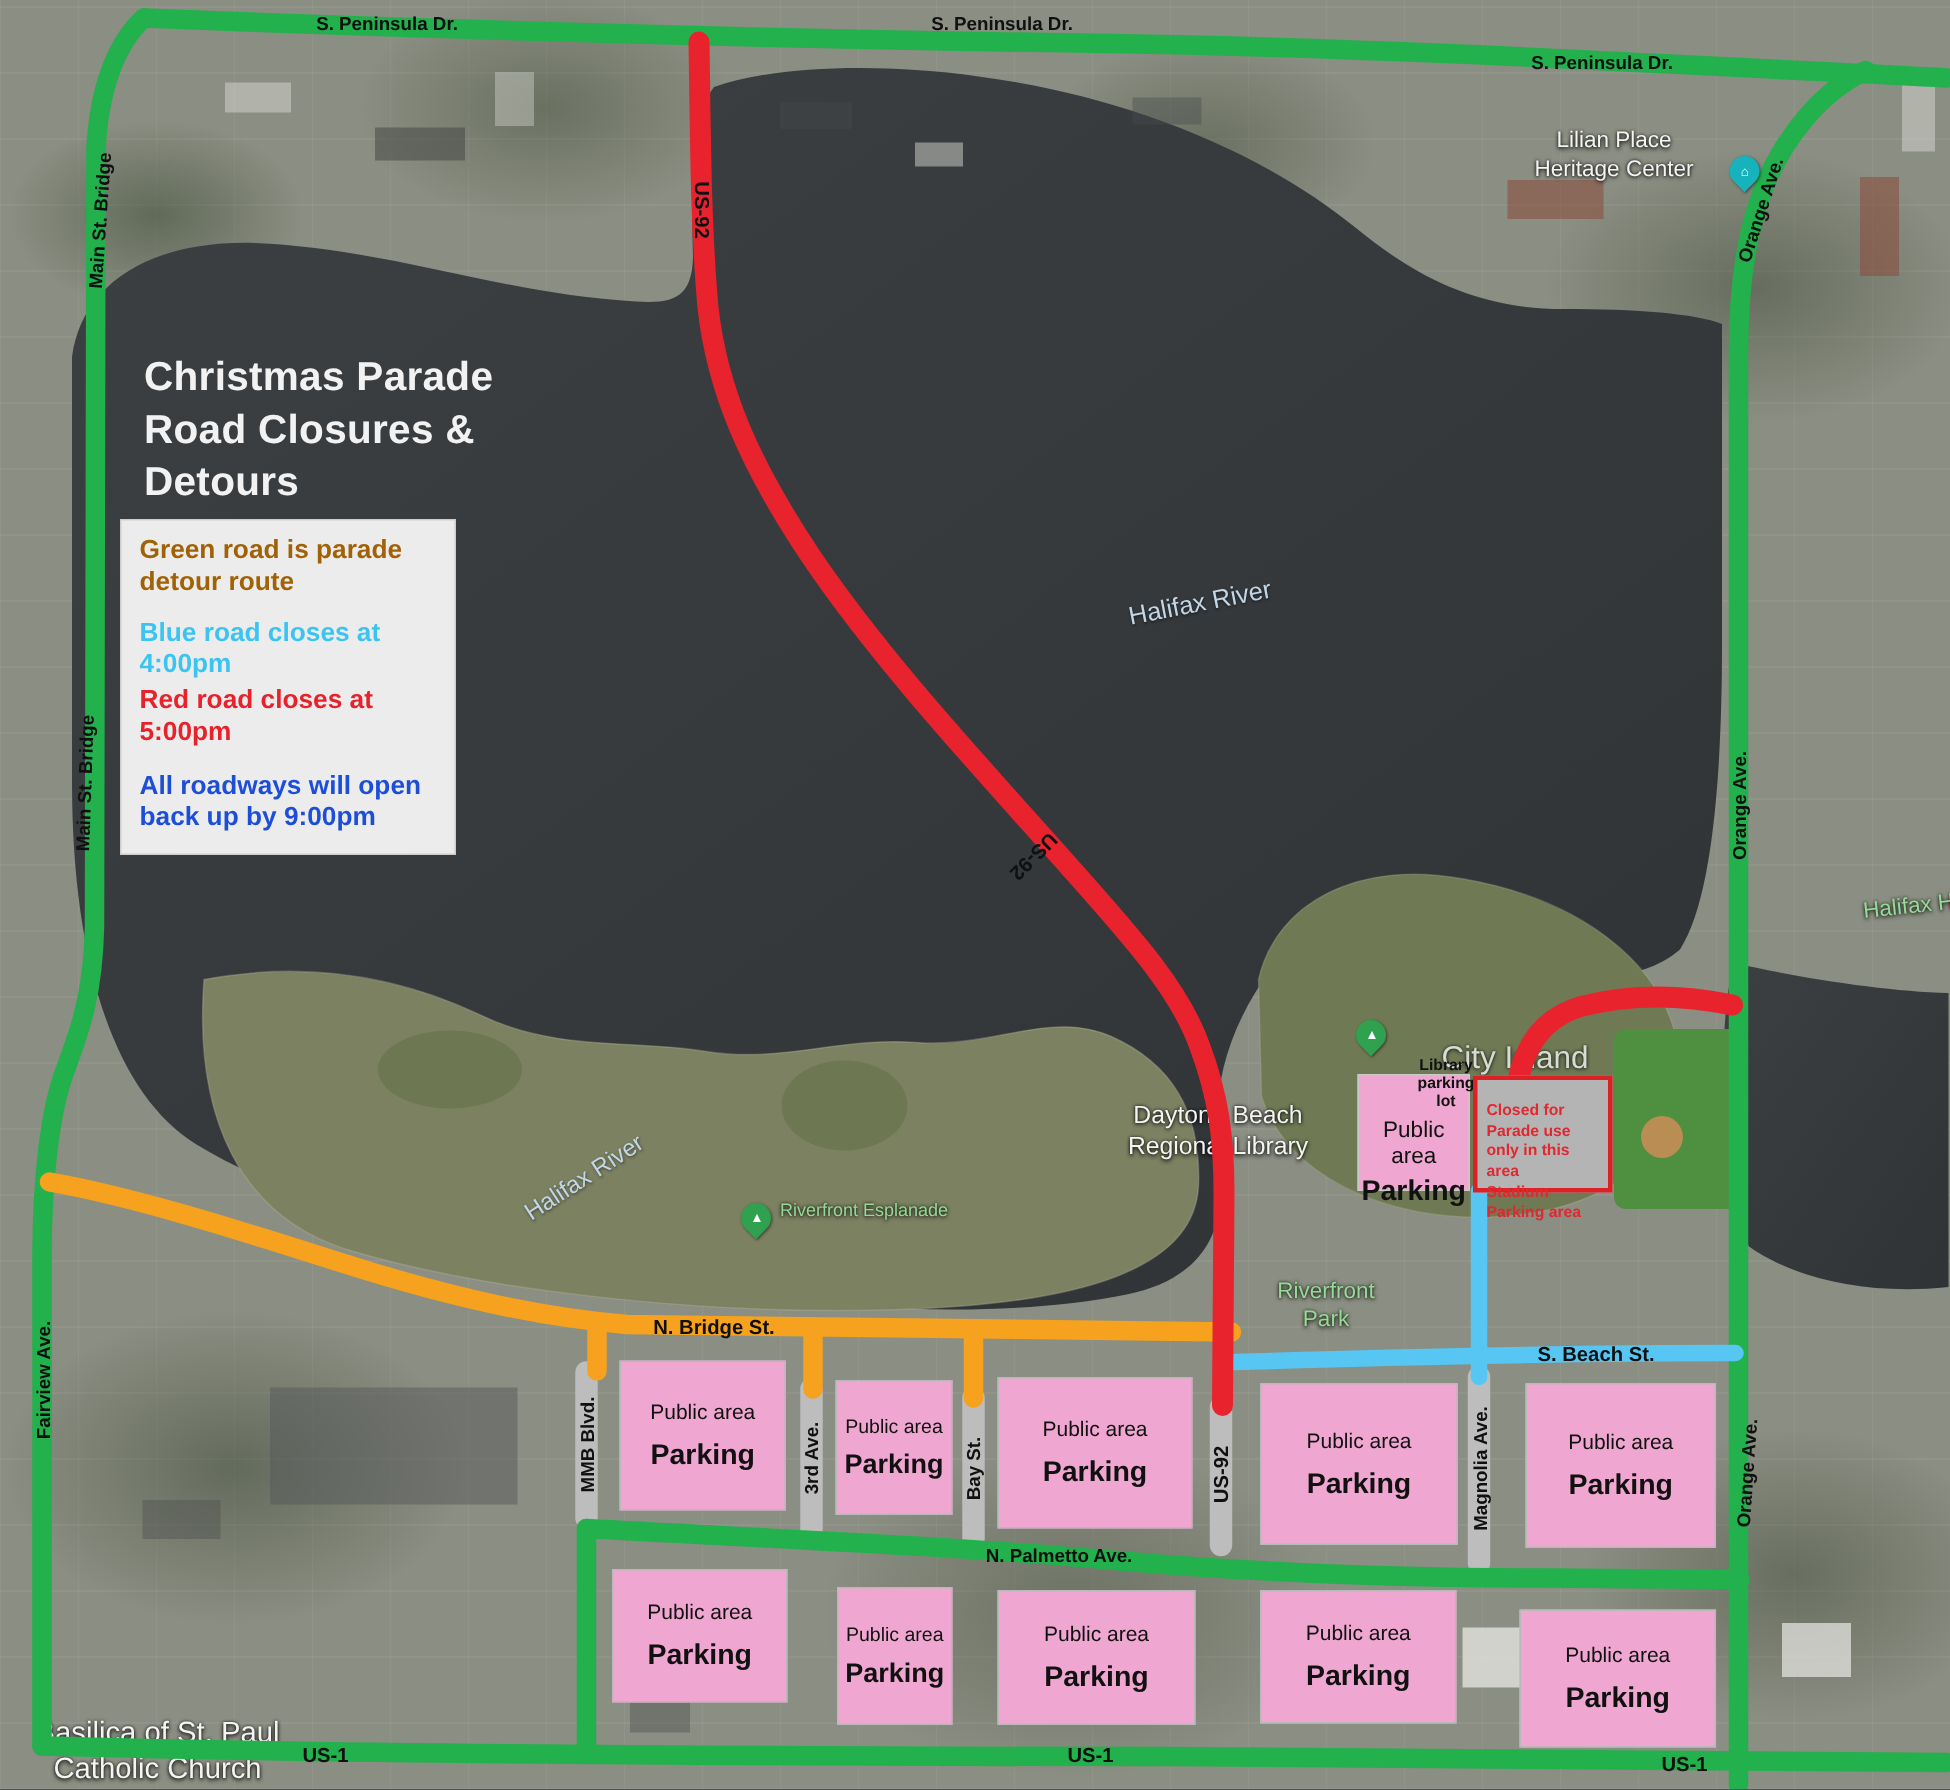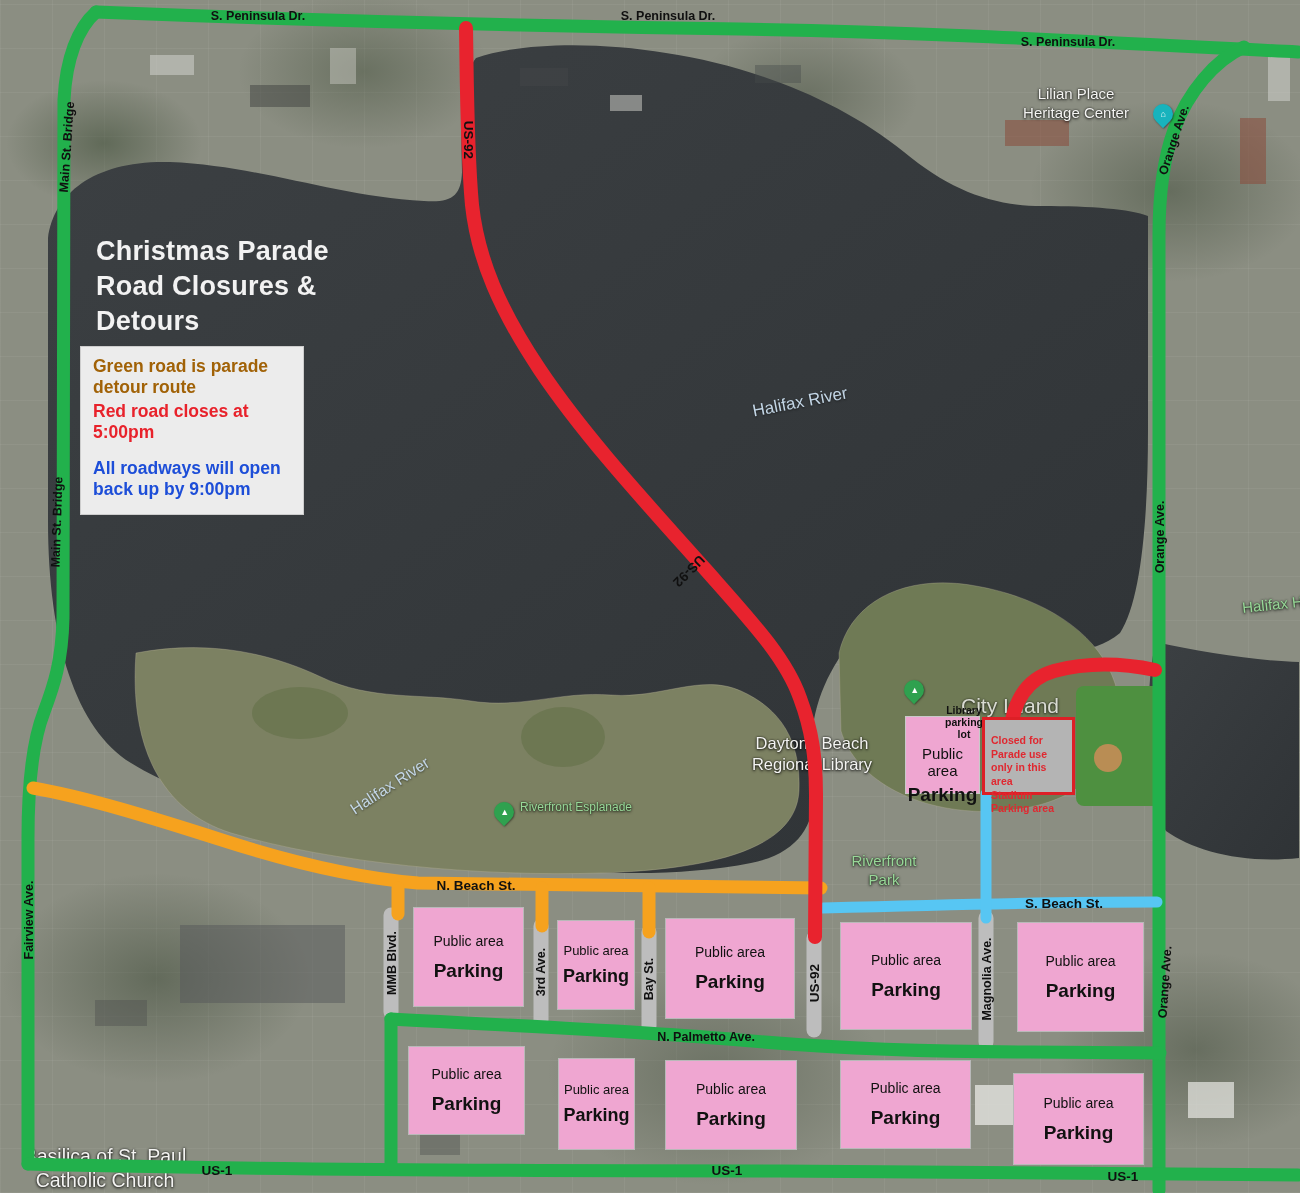--- a/index.html
+++ b/index.html
@@ -166,21 +166,21 @@
     <div class="rlabel" style="left:1068px;top:42px;">S. Peninsula Dr.</div>
     <div class="rlabel" style="left:67px;top:147px;transform:translate(-50%,-50%) rotate(-86deg);">Main St. Bridge</div>
     <div class="rlabel" style="left:57px;top:522px;transform:translate(-50%,-50%) rotate(-88deg);">Main St. Bridge</div>
     <div class="rlabel big" style="left:468px;top:140px;transform:translate(-50%,-50%) rotate(90deg);">US-92</div>
     <div class="rlabel big" style="left:689px;top:571px;transform:translate(-50%,-50%) rotate(135deg);">US-92</div>
     <div class="rlabel big" style="left:814px;top:983px;transform:translate(-50%,-50%) rotate(-90deg);">US-92</div>
     <div class="rlabel" style="left:1174px;top:140px;transform:translate(-50%,-50%) rotate(-72deg);">Orange Ave.</div>
     <div class="rlabel" style="left:1160px;top:537px;transform:translate(-50%,-50%) rotate(-90deg);">Orange Ave.</div>
     <div class="rlabel" style="left:1165px;top:982px;transform:translate(-50%,-50%) rotate(-86deg);">Orange Ave.</div>
     <div class="rlabel" style="left:29px;top:920px;transform:translate(-50%,-50%) rotate(-90deg);">Fairview Ave.</div>
-    <div class="rlabel big" style="left:476px;top:885px;">N. Beach St.</div>
+    <div class="rlabel big" style="left:476px;top:885px;">N. Bridge St.</div>
     <div class="rlabel big" style="left:1064px;top:903px;">S. Beach St.</div>
     <div class="rlabel" style="left:706px;top:1037px;">N. Palmetto Ave.</div>
     <div class="rlabel" style="left:904px;top:1098px;">S. Palmetto Ave.</div>
     <div class="rlabel big" style="left:217px;top:1170px;">US-1</div>
     <div class="rlabel big" style="left:727px;top:1170px;">US-1</div>
     <div class="rlabel big" style="left:1123px;top:1176px;">US-1</div>
     <div class="rlabel" style="left:392px;top:963px;transform:translate(-50%,-50%) rotate(-90deg);">MMB Blvd.</div>
     <div class="rlabel" style="left:541px;top:972px;transform:translate(-50%,-50%) rotate(-90deg);">3rd Ave.</div>
     <div class="rlabel" style="left:649px;top:979px;transform:translate(-50%,-50%) rotate(-90deg);">Bay St.</div>
     <div class="rlabel" style="left:987px;top:979px;transform:translate(-50%,-50%) rotate(-90deg);">Magnolia Ave.</div>
@@ -266,18 +266,19 @@
       <div class="txt" style="color: rgb(224, 40, 48);">Closed for Parade use
 only in this area
 Stadium Parking area</div>
     </div>
   </div>
 
   <div class="overlay">
     <div class="title">Christmas Parade Road Closures &amp; Detours</div>
     <div class="legend">
       <div class="item" style="color: #a16207;">Green road is parade detour route</div>
+      <div class="item m12" style="color: rgb(59, 196, 242);">Blue road closes at 4:00pm</div>
       <div class="item m2" style="color: rgb(232, 34, 43);">Red road closes at 5:00pm</div>
       <div class="item footer m14">All roadways will open back up by 9:00pm</div>
     </div>
   </div>
 
 </div>
 
 </body></html>

